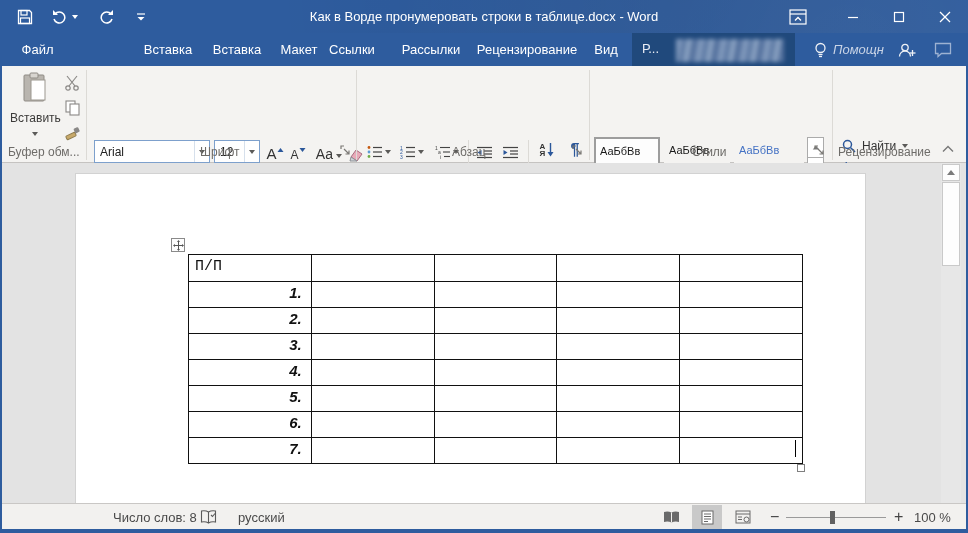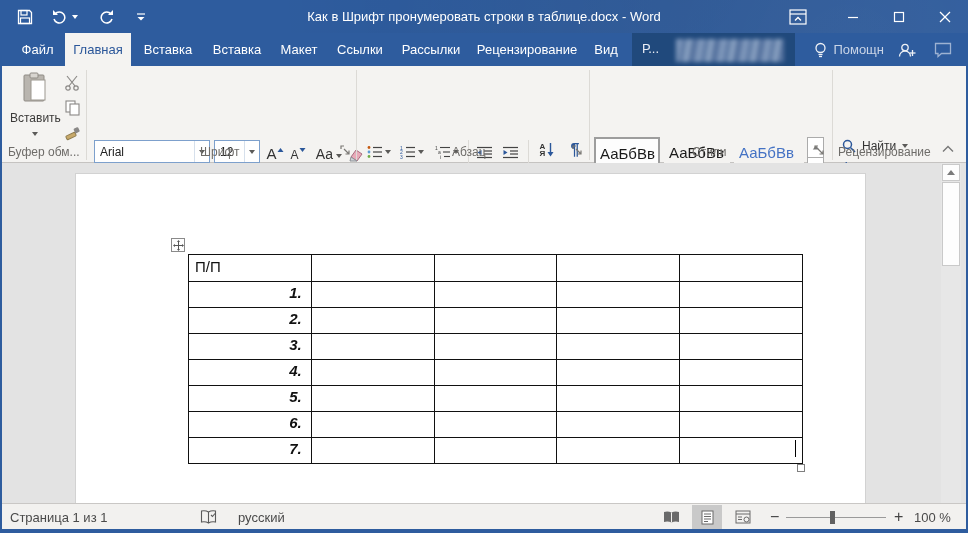--- a/index.html
+++ b/index.html
@@ -23,21 +23,21 @@
   .blurbox { position:absolute; left:44px; top:6px; width:108px; height:23px;
     background:repeating-linear-gradient(100deg,#8fa5c6 0 6px,#6c86ae 6px 11px,#9bb0cd 11px 16px,#5f7aa5 16px 22px);
     filter:blur(2px); opacity:.85; }
   .ctx-tabs { position:absolute; left:0; bottom:0; width:100%; height:33px; display:flex; align-items:center; justify-content:center; gap:26px; }
   .ctx-tab { color:#fff; font-size:13px; white-space:nowrap; }
 
   
   .tabsrow { position:absolute; left:0; top:33px; width:968px; height:33px; background:#2e5c9e; }
   .tab { position:absolute; top:0; height:33px; display:flex; align-items:center; justify-content:center; color:#fff; font-size:13px; white-space:nowrap; }
   .tab.active { background:#f4f3f1; color:#2b579a; }
-  .help-cluster { position:absolute; right:0; top:0; height:33px; display:flex; align-items:center; }
+  .help-cluster { position:absolute; right:0; top:0; height:33px; display:flex; align-items:center;font-style:italic; }
   .help-item { display:flex; align-items:center; gap:6px; color:#dfe6f2; font-size:13px; }
 
   
   .ribbon { position:absolute; left:0; top:66px; width:968px; height:97px; background:#f4f3f1; border-bottom:1px solid #c5c3c1; font-size:12px; color:#3b3a39; }
   .vsep { position:absolute; top:4px; height:90px; width:1px; background:#dcdad6; }
   .grp-label { position:absolute; bottom:3px; font-size:12px; color:#6e6c69; white-space:nowrap; }
   .launcher { position:absolute; bottom:4px; width:13px; height:13px; }
   .rbtn { display:inline-flex; align-items:center; justify-content:center; cursor:default; }
   .caret-dn { display:inline-block; width:0; height:0; border-left:3px solid transparent; border-right:3px solid transparent; border-top:4px solid #5b5a58; }
 
@@ -60,37 +60,37 @@
   .fx-letter { color:#fff; -webkit-text-stroke:1px #4472c4; font-weight:bold; font-size:15px; }
   .bar-under { display:block; height:4px; width:16px; margin-top:0px; }
 
   
   .pbtn { position:absolute; height:24px; display:flex; align-items:center; justify-content:center; gap:2px; }
   .pbtn.active { background:#d5d1cc; border-radius:2px; }
 
   
   .style-card { position:absolute; top:71px; width:66px; height:60px; background:#f4f3f1; border:1px solid #f4f3f1; overflow:hidden; text-align:left; }
   .style-card.selected { background:#fdfdfd; border:2px solid #9d9d9d; }
-  .style-prev { font-size:15px; color:#1a1a1a; padding:6px 8px 0 4px; white-space:nowrap; }
+  .style-prev { font-size:11px; color:#1a1a1a; padding:6px 8px 0 4px; white-space:nowrap; }
   .style-prev.heading { color:#4472c4; }
   .style-name { font-size:11px; color:#3b3a39; padding:7px 0 0 4px; white-space:nowrap; }
   .style-scroll { position:absolute; left:213px; top:71px; width:17px; height:60px; display:flex; flex-direction:column; }
   .style-scroll .sbtn { flex:1; background:#fff; border:1px solid #ababab; margin-bottom:-1px; display:flex; align-items:center; justify-content:center; }
 
   
   .ed-row { position:absolute; left:10px; display:flex; align-items:center; gap:6px; font-size:12px; color:#333; white-space:nowrap; }
 
   .collapse-ribbon { position:absolute; right:12px; bottom:6px; width:16px; height:14px; display:flex; align-items:center; justify-content:center; }
 
   
   .docarea { position:absolute; left:0; top:163px; width:968px; height:340px; background:#e3e3e3; overflow:hidden; }
   .page { position:absolute; left:75px; top:10px; width:791px; height:331px; background:#fff; border:1px solid #d2d2d2; }
   .doc-table { position:absolute; left:112px; top:80px; border-top:1px solid #111; border-left:1px solid #111; width:615px; }
   .t-row { display:flex; height:26px; }
-  .t-row.t-head { height:27px; }
+  .t-row.t-head { height:27px;font-family:Liberation Mono, monospace; }
   .t-cell { width:122.8px; border-right:1px solid #111; border-bottom:1px solid #111; font-size:15px; color:#111; overflow:hidden; }
   .t-first-hdr { padding:3px 0 0 6px; }
   .t-first-num { font-weight:bold; font-style:italic; text-align:right; padding:2px 9px 0 0; }
   .move-handle { position:absolute; left:95px; top:64px; width:14px; height:14px; background:#fdfdfd; border:1px solid #8a8a8a; display:flex; align-items:center; justify-content:center; }
   .resize-handle { position:absolute; left:721px; top:290px; width:8px; height:8px; background:#fff; border:1px solid #7f7f7f; }
   .caret-line { position:absolute; left:719px; top:266px; width:1px; height:17px; background:#000; }
 
   
   .vscroll { position:absolute; left:941px; top:0; width:20px; height:340px; background:#e7e7e7; }
   .vscroll .up { position:absolute; left:1px; top:1px; width:18px; height:17px; background:#fdfdfd; border:1px solid #c9c9c9; display:flex; align-items:center; justify-content:center; }
@@ -139,21 +139,21 @@
           </svg>
       </span>
       <span class="qbtn">
         <svg width="10" height="10" viewBox="0 0 10 10">
             <line x1="1" y1="2" x2="9" y2="2" stroke="#fff" stroke-width="1.2"></line>
             <path d="M1.5 5 L5 8.5 L8.5 5 z" fill="#fff"></path>
           </svg>
       </span>
     </div>
 
-    <div class="title-text">Как в Шрифт пронумеровать строки в таблице.docx - Word</div>
+    <div class="title-text">Как в Ворде пронумеровать строки в таблице.docx - Word</div>
 
     <div class="ribbon-display">
       <svg width="18" height="16" viewBox="0 0 18 16">
           <rect x="1" y="1" width="16" height="14" fill="none" stroke="#fff" stroke-width="1.2"></rect>
           <line x1="1" y1="5" x2="17" y2="5" stroke="#fff" stroke-width="1.2"></line>
           <path d="M6 11.5 L9 8.5 L12 11.5" fill="none" stroke="#fff" stroke-width="1.3"></path>
         </svg>
     </div>
     <div class="caption-btns">
       <span class="cap">
@@ -178,25 +178,24 @@
   <div class="tabsrow">
     <div class="contextual">
       <span class="ctx-user">Р...</span>
       <span class="blurbox"></span>
       <div class="ctx-tabs">
         <span class="ctx-tab">Конструктор</span>
         <span class="ctx-tab">Макет</span>
       </div>
     </div>
     <span class="tab" style="left:10px;  width:55px">Файл</span>
-    <span class="tab active" style="left:65px; width:66px">Главная</span>
     <span class="tab" style="left:137px; width:62px">Вставка</span>
     <span class="tab" style="left:209px; width:56px">Вставка</span>
     <span class="tab" style="left:274px; width:50px">Макет</span>
-    <span class="tab" style="left:332px; width:56px">Ссылки</span>
+    <span class="tab" style="left:324px; width:56px">Ссылки</span>
     <span class="tab" style="left:473px; width:108px">Рецензирование</span>
     <span class="tab" style="left:397px; width:68px">Рассылки</span>
     <span class="tab" style="left:588px; width:36px">Вид</span>
 
     <div class="help-cluster">
       <span class="help-item" style="margin-right:14px">
         <svg width="13" height="16" viewBox="0 0 13 16">
             <circle cx="6.5" cy="6" r="4.5" fill="none" stroke="#eef1f6" stroke-width="1.3"></circle>
             <line x1="4.5" y1="12.5" x2="8.5" y2="12.5" stroke="#eef1f6" stroke-width="1.3"></line>
             <line x1="5" y1="14.5" x2="8" y2="14.5" stroke="#eef1f6" stroke-width="1.3"></line>
@@ -607,21 +606,21 @@
     </div>
     <div class="vscroll">
       <span class="up">
           <span class="tri-up"></span>
         </span>
       <span class="thumb"></span>
     </div>
   </div>
 
   <div class="statusbar">
-    <span class="sb-item" style="left:10px">Страница 1 из 1</span>
+    <span class="sb-item" style="left:113px">Число слов: 8</span>
     <span class="sb-item" style="left:200px">
       <svg width="17" height="14" viewBox="0 0 17 14">
           <path d="M8.5 2 q-3 -1.8 -7 -1 v11 q4 -0.8 7 1 q3 -1.8 7 -1 v-11 q-4 -0.8 -7 1 z" fill="none" stroke="#5a5a5a" stroke-width="1.1"></path>
           <line x1="8.5" y1="2" x2="8.5" y2="13" stroke="#5a5a5a" stroke-width="1.1"></line>
           <path d="M11 5 l1.5 1.5 L15 3.5" fill="none" stroke="#5a5a5a" stroke-width="1.1"></path>
         </svg>
     </span>
     <span class="sb-item" style="left:238px">русский</span>
 
     <span class="view-btn" style="left:656px">

